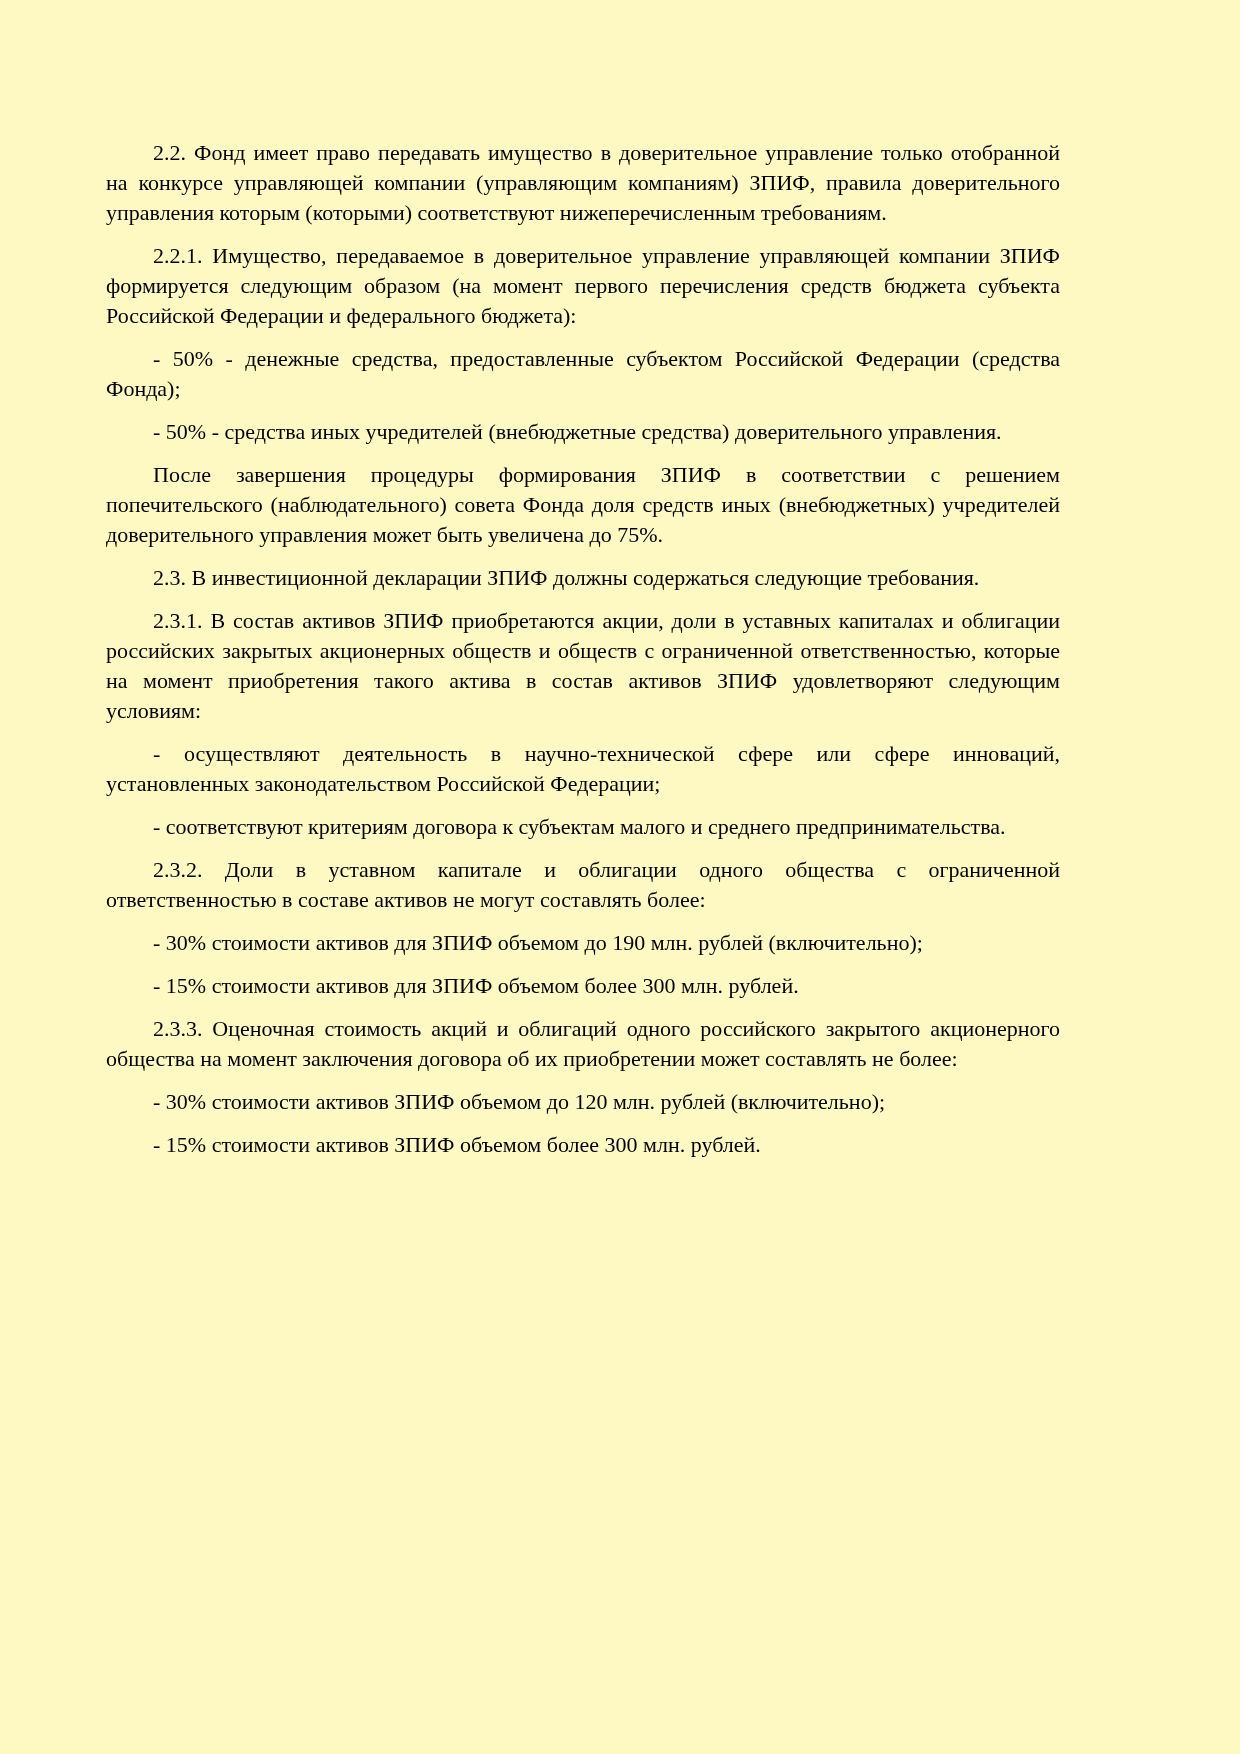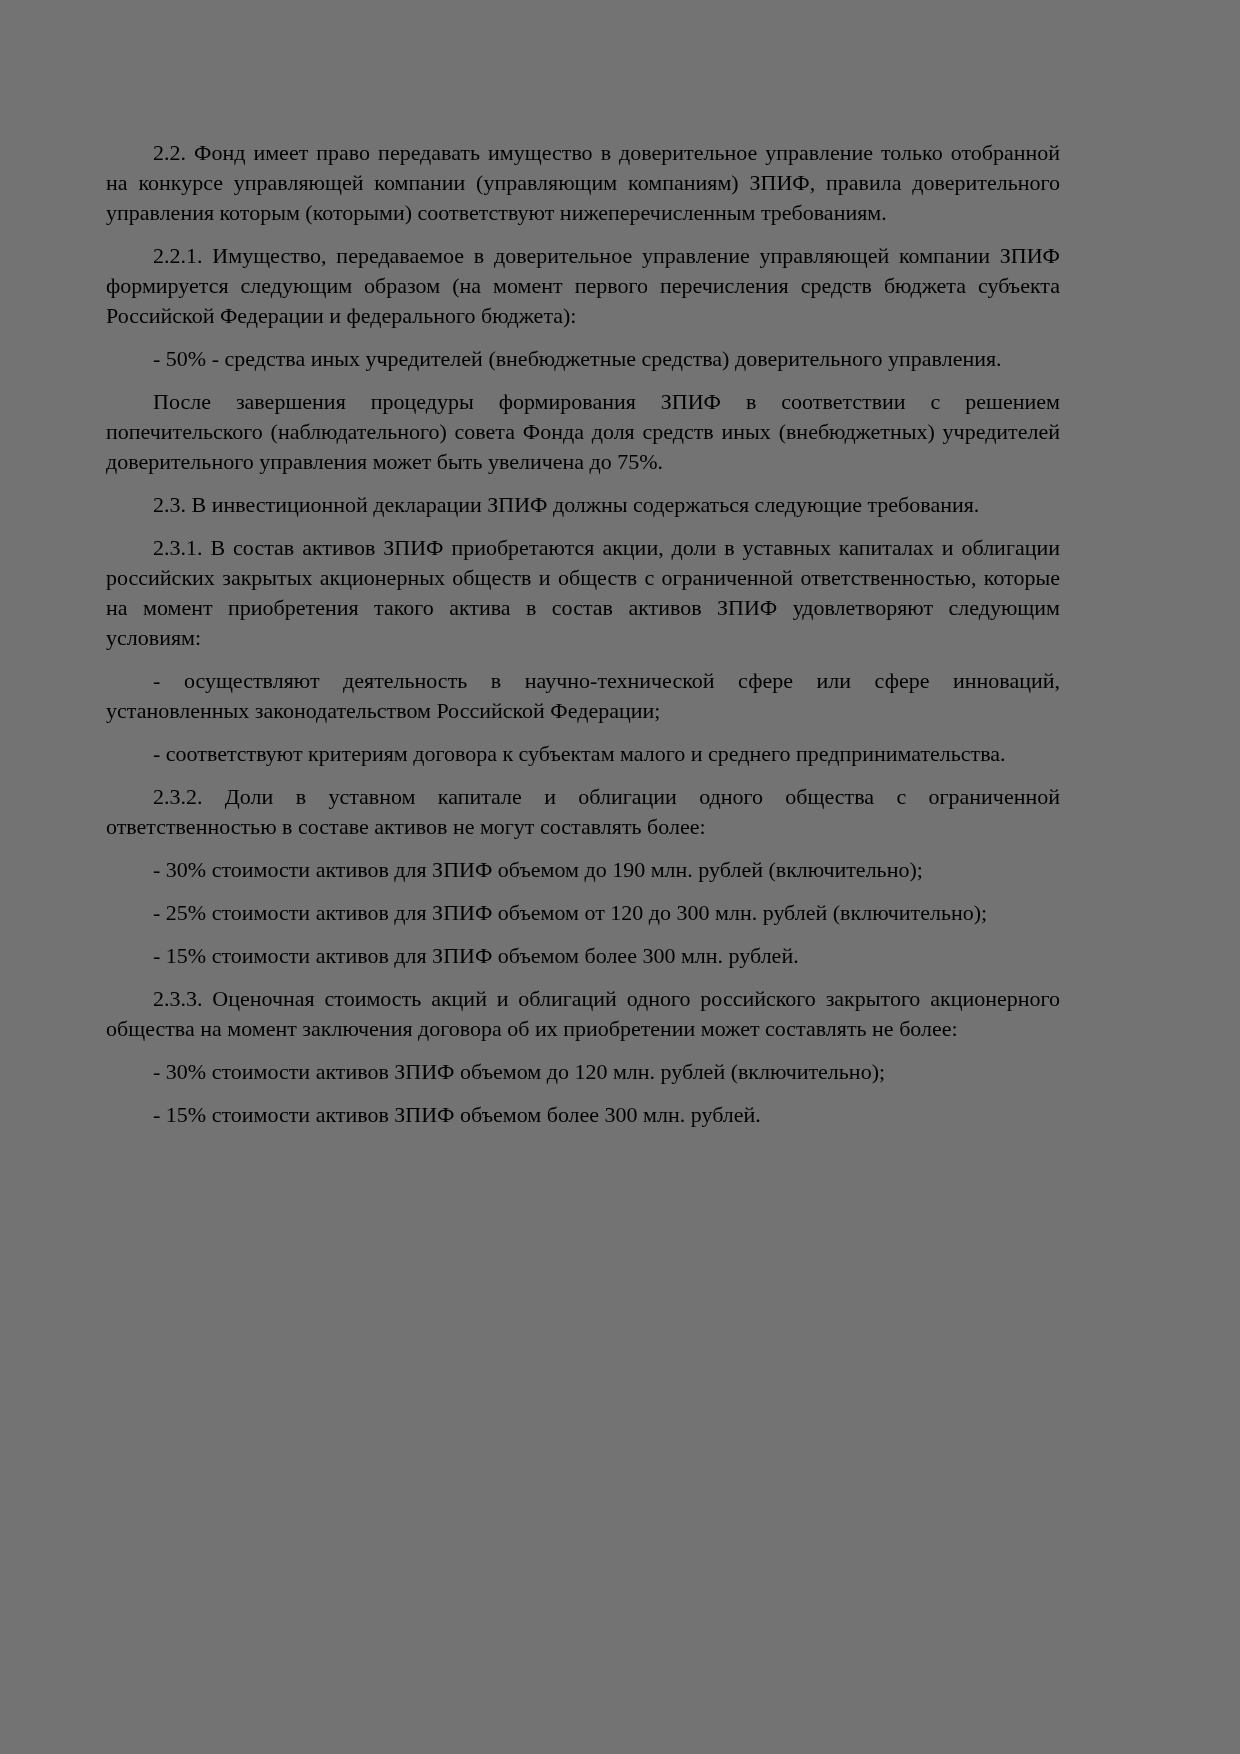--- a/index.html
+++ b/index.html
@@ -5,21 +5,21 @@
   html, body {
     margin: 0;
     padding: 0;
     background: #ffffff;
   }
   .page {
     position: relative;
     width: 1240px;
     height: 1754px;
     box-sizing: border-box;
-    background: #737373;
+    background: #fef9c3;
     padding: 138px 180px 100px 106px;
     overflow: hidden;
   }
   .doc-body {
     font-family: "Liberation Serif", "DejaVu Serif", serif;
     font-size: 22px;
     line-height: 30px;
     color: #000000;
   }
   .doc-body p {
@@ -31,27 +31,27 @@
     margin-bottom: 16px;
   }
 </style>
 </head>
 <body>
 
 <div class="page">
   <div class="doc-body">
     <p>2.2. Фонд имеет право передавать имущество в доверительное управление только отобранной на конкурсе управляющей компании (управляющим компаниям) ЗПИФ, правила доверительного управления которым (которыми) соответствуют нижеперечисленным требованиям.</p>
     <p>2.2.1. Имущество, передаваемое в доверительное управление управляющей компании ЗПИФ формируется следующим образом (на момент первого перечисления средств бюджета субъекта Российской Федерации и федерального бюджета):</p>
+    <p>- 50% - денежные средства, предоставленные субъектом Российской Федерации (средства Фонда);</p>
     <p>- 50% - средства иных учредителей (внебюджетные средства) доверительного управления.</p>
     <p>После завершения процедуры формирования ЗПИФ в соответствии с решением попечительского (наблюдательного) совета Фонда доля средств иных (внебюджетных) учредителей доверительного управления может быть увеличена до 75%.</p>
     <p>2.3. В инвестиционной декларации ЗПИФ должны содержаться следующие требования.</p>
     <p>2.3.1. В состав активов ЗПИФ приобретаются акции, доли в уставных капиталах и облигации российских закрытых акционерных обществ и обществ с ограниченной ответственностью, которые на момент приобретения такого актива в состав активов ЗПИФ удовлетворяют следующим условиям:</p>
     <p>- осуществляют деятельность в научно-технической сфере или сфере инноваций, установленных законодательством Российской Федерации;</p>
     <p>- соответствуют критериям договора к субъектам малого и среднего предпринимательства.</p>
     <p>2.3.2. Доли в уставном капитале и облигации одного общества с ограниченной ответственностью в составе активов не могут составлять более:</p>
     <p>- 30% стоимости активов для ЗПИФ объемом до 190 млн. рублей (включительно);</p>
-    <p>- 25% стоимости активов для ЗПИФ объемом от 120 до 300 млн. рублей (включительно);</p>
     <p>- 15% стоимости активов для ЗПИФ объемом более 300 млн. рублей.</p>
     <p>2.3.3. Оценочная стоимость акций и облигаций одного российского закрытого акционерного общества на момент заключения договора об их приобретении может составлять не более:</p>
     <p>- 30% стоимости активов ЗПИФ объемом до 120 млн. рублей (включительно);</p>
     <p>- 15% стоимости активов ЗПИФ объемом более 300 млн. рублей.</p>
   </div>
 </div>
 
 </body></html>

